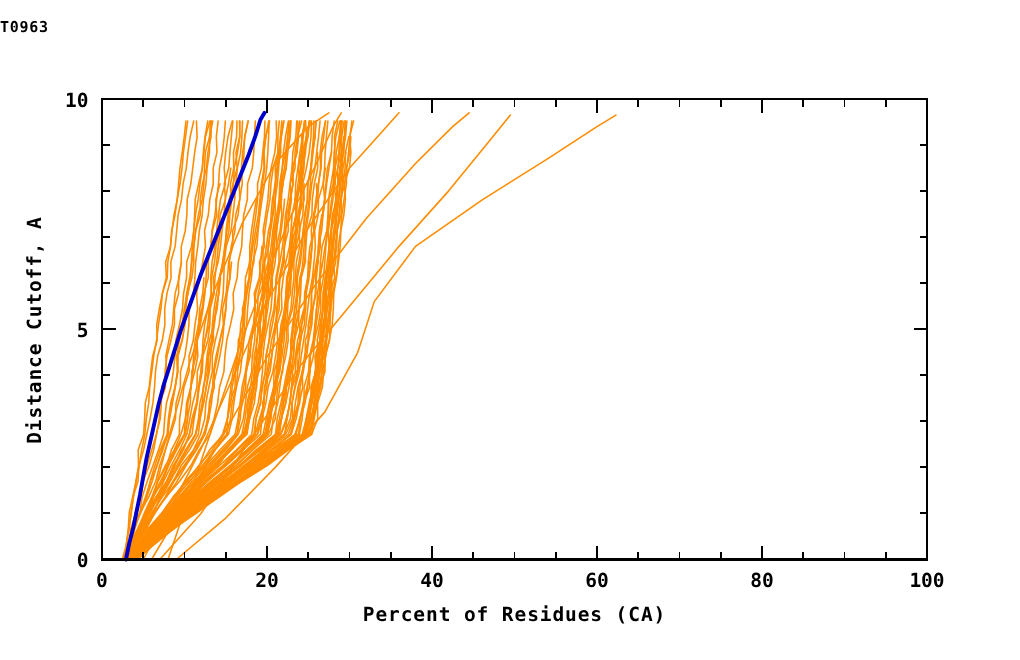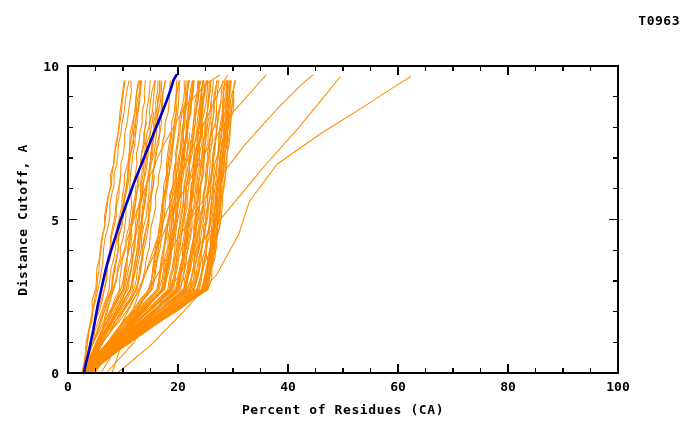--- a/index.html
+++ b/index.html
@@ -17,23 +17,23 @@
     position: relative;
     width: 680px;
     height: 440px;
     background: #ffffff;
   }
   #chart-title {
     position: absolute;
     top: 13px;
     left: 0;
     width: 680px;
-    text-align: right;
-    font-family: "DejaVu Sans Mono", "Liberation Mono", monospace;
-    font-size: 13px;
+    text-align: left;
+    font-family: "DejaVu Sans Mono", "Liberation Mono", monospace;
+    font-size: 10px;
     font-weight: bold;
     color: #000000;
     letter-spacing: 0.5px;
   }
   #plot-svg {
     position: absolute;
     top: 0;
     left: 0;
   }
   .tick-label {

